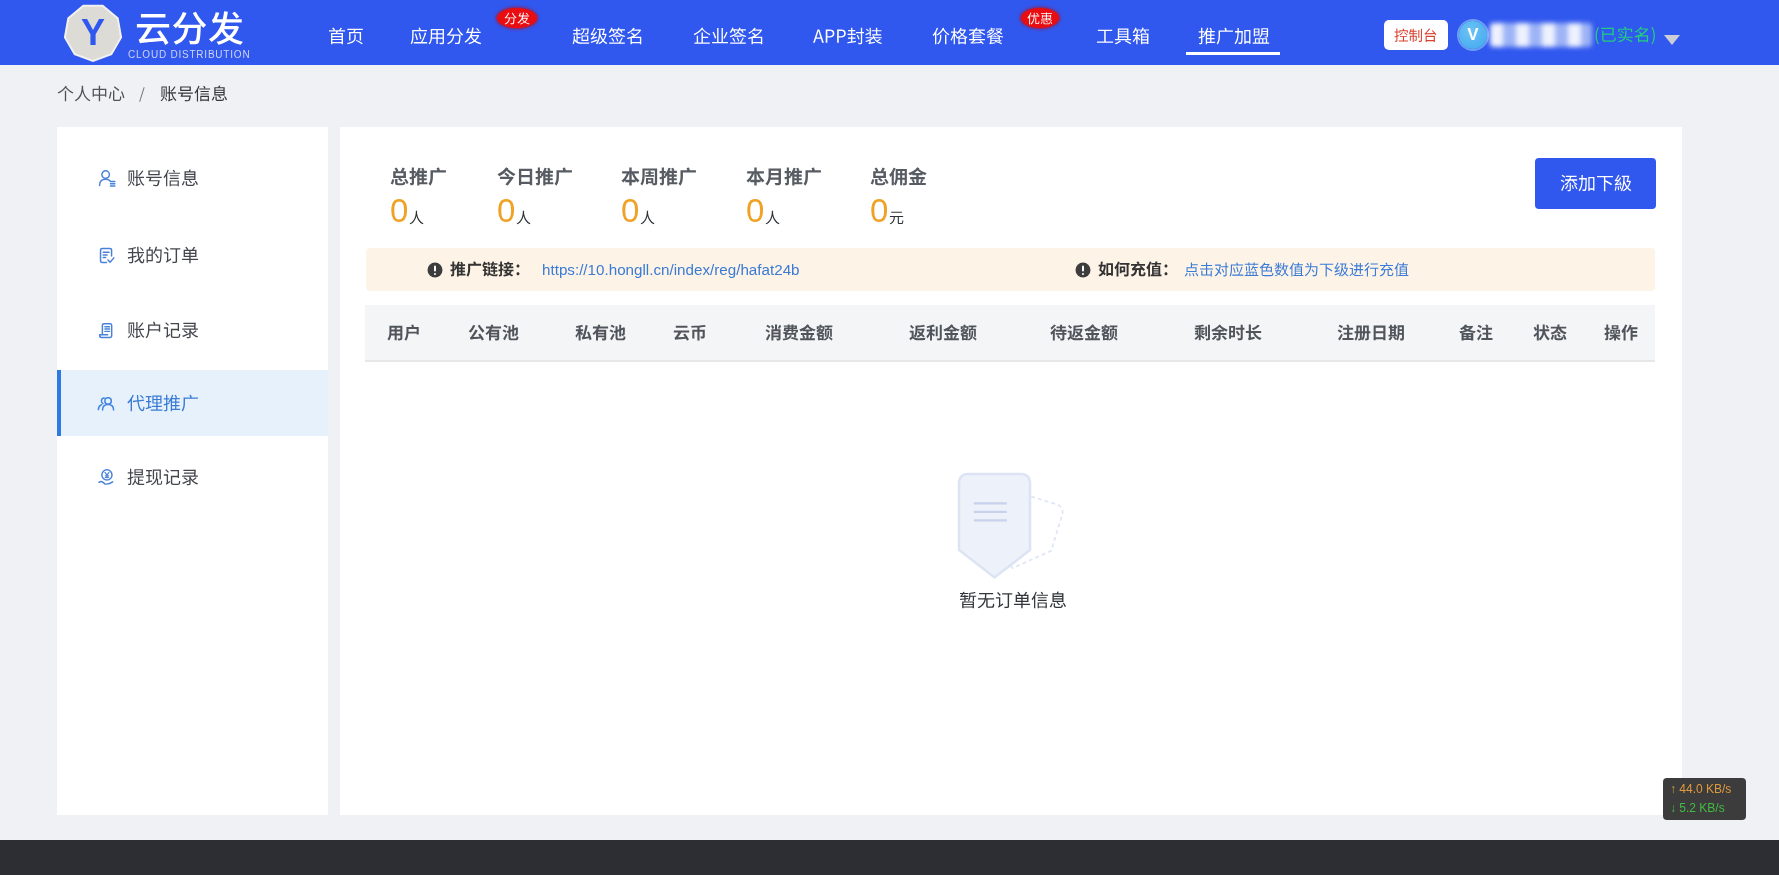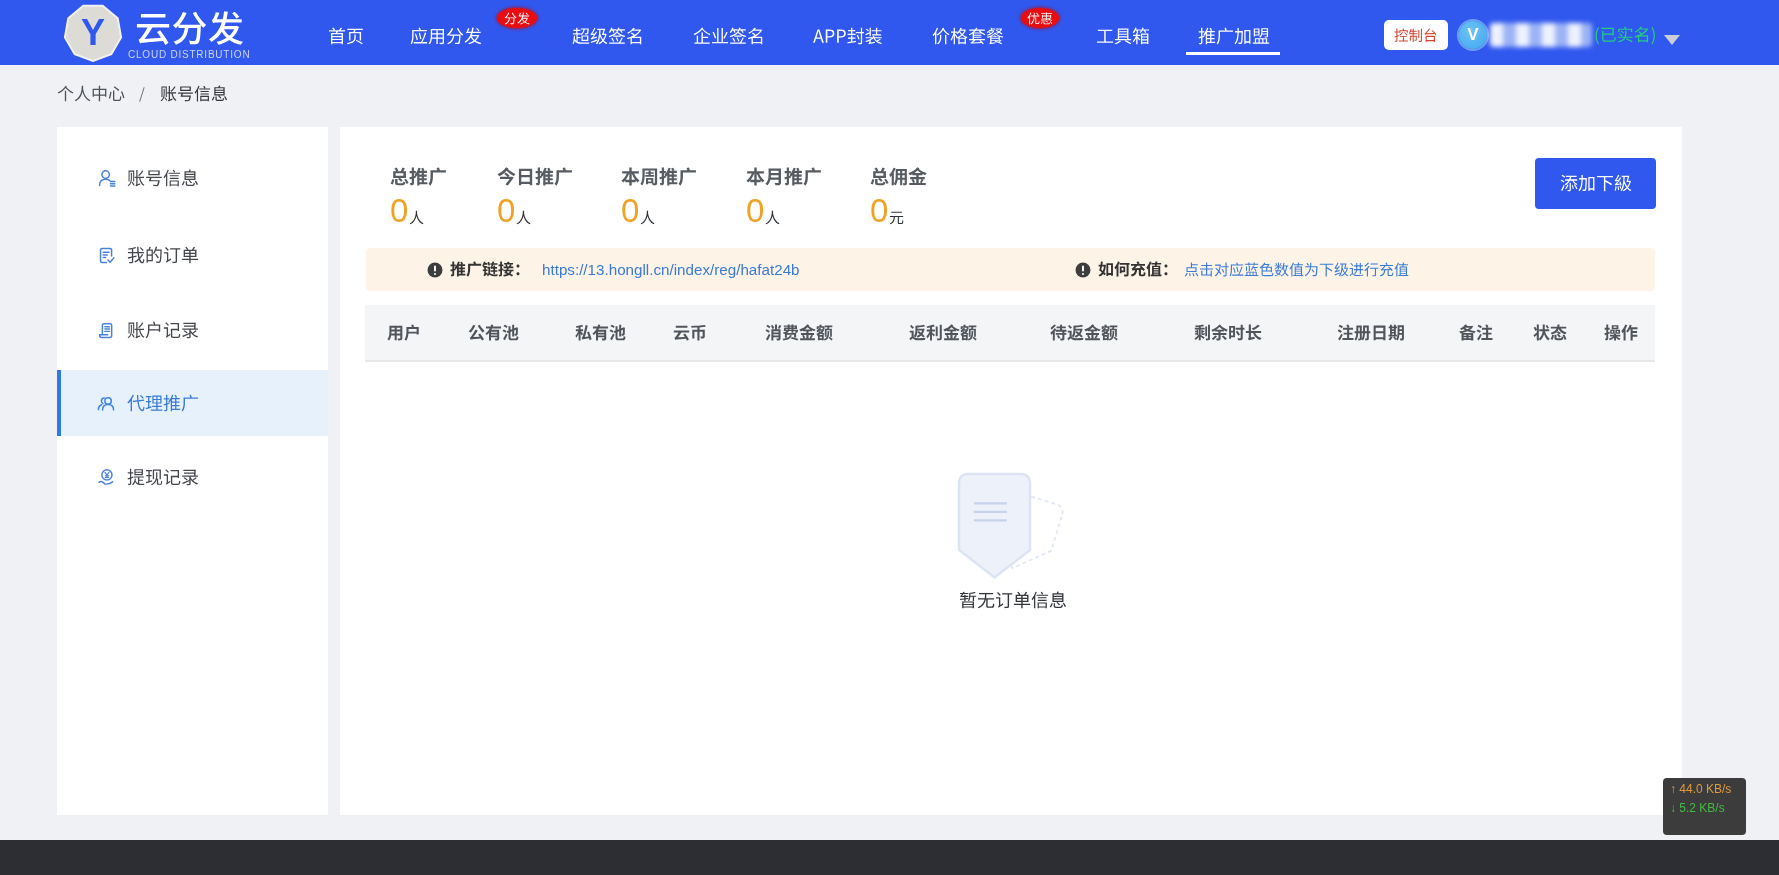--- a/index.html
+++ b/index.html
@@ -224,21 +224,21 @@
     <rect x="7" y="3.6" width="2" height="6" rx="1" fill="#fff"></rect>
     <rect x="7" y="11" width="2" height="2" rx="1" fill="#fff"></rect>
   </svg>
 <div style="position:absolute;left:450px;top:261.2px;"><svg width="80.0" height="16.6" viewBox="0 0 80.0 16.6" fill="#333333" xmlns="http://www.w3.org/2000/svg" overflow="visible">
       <path transform="translate(0.0,14.1) scale(0.0160,-0.0160)" d="M642 801C663 763 686 714 699 676H561C581 721 599 767 615 813L502 844C456 696 376 550 284 459C295 450 311 435 326 419L261 402V554H360V665H261V849H145V665H34V554H145V372C99 360 57 350 22 342L49 226L145 254V48C145 34 141 31 129 31C117 30 81 30 46 31C61 -3 75 -54 78 -86C144 -86 188 -82 220 -62C251 -42 261 -10 261 47V287L359 316L347 396L370 370C391 394 412 420 433 449V-91H548V-28H966V81H783V176H931V282H783V372H932V478H783V567H944V676H751L813 703C800 741 773 799 745 842ZM548 372H671V282H548ZM548 478V567H671V478ZM548 176H671V81H548Z"></path>
       <path transform="translate(16.0,14.1) scale(0.0160,-0.0160)" d="M452 831C465 792 478 744 487 703H131V395C131 265 124 98 27 -14C54 -31 106 -78 126 -103C241 25 260 241 260 393V586H944V703H625C615 747 596 807 579 854Z"></path>
       <path transform="translate(32.0,14.1) scale(0.0160,-0.0160)" d="M345 797C368 733 394 648 404 592L507 626C496 681 469 763 444 827ZM47 356V255H139V102C139 49 111 11 89 -6C107 -22 136 -61 147 -83C163 -62 191 -37 350 81C339 102 324 144 317 172L245 120V255H345V356H245V462H318V563H112C129 589 145 618 160 649H340V752H202C210 775 217 797 223 820L123 848C102 760 65 673 18 616C35 590 63 532 71 507L88 528V462H139V356ZM537 310V208H713V68H817V208H960V310H817V400H942V499H817V605H713V499H645C665 541 684 589 702 639H963V739H735C745 770 753 801 760 832L649 853C644 815 636 776 627 739H526V639H600C587 597 575 564 569 549C553 513 539 489 521 483C533 456 550 406 556 385C565 394 601 400 637 400H713V310ZM506 521H331V412H398V101C365 83 331 56 300 24L374 -89C404 -39 443 20 469 20C488 20 517 -4 552 -26C607 -59 667 -74 752 -74C814 -74 904 -71 953 -67C954 -37 969 21 980 53C914 44 813 38 753 38C677 38 615 47 565 77C541 91 523 105 506 113Z"></path>
       <path transform="translate(48.0,14.1) scale(0.0160,-0.0160)" d="M139 849V660H37V550H139V371C95 359 54 349 21 342L47 227L139 253V44C139 31 135 27 123 27C111 26 77 26 42 28C56 -4 70 -54 73 -83C135 -84 179 -79 209 -61C239 -42 249 -12 249 43V285L337 312L322 420L249 400V550H331V660H249V849ZM548 659H745C730 619 705 567 682 530H547L603 553C594 582 571 625 548 659ZM562 825C573 806 584 782 594 760H382V659H518L450 634C469 602 489 561 500 530H353V428H563C552 400 537 370 521 340H338V239H463C437 198 411 159 386 128C444 110 507 87 570 61C507 35 425 20 321 12C339 -12 358 -55 367 -88C509 -68 615 -40 693 7C765 -27 830 -62 874 -92L947 -1C905 26 847 56 783 84C817 126 842 176 860 239H971V340H643C655 364 667 389 677 412L596 428H958V530H796C815 561 836 598 857 634L772 659H938V760H718C706 787 690 816 675 840ZM740 239C724 195 703 159 675 130C633 146 590 162 548 176L587 239Z"></path>
       <path transform="translate(64.0,14.1) scale(0.0160,-0.0160)" d="M250 469C303 469 345 509 345 563C345 618 303 658 250 658C197 658 155 618 155 563C155 509 197 469 250 469ZM250 -8C303 -8 345 32 345 86C345 141 303 181 250 181C197 181 155 141 155 86C155 32 197 -8 250 -8Z"></path>
     </svg></div>
-<div style="position:absolute;left:542px;top:260.5px;"><span style="font-size:15.2px;color:#3a7bd5">https://13.hongll.cn/index/reg/hafat24b</span></div>
+<div style="position:absolute;left:542px;top:260.5px;"><span style="font-size:15.2px;color:#3a7bd5">https://10.hongll.cn/index/reg/hafat24b</span></div>
 <svg class="abs" style="left:1075px;top:261.5px" width="16" height="16">
     <circle cx="8" cy="8" r="7.5" fill="#3d3d3d"></circle>
     <rect x="7" y="3.6" width="2" height="6" rx="1" fill="#fff"></rect>
     <rect x="7" y="11" width="2" height="2" rx="1" fill="#fff"></rect>
   </svg>
 <div style="position:absolute;left:1097.5px;top:261.2px;"><svg width="80.0" height="16.6" viewBox="0 0 80.0 16.6" fill="#333333" xmlns="http://www.w3.org/2000/svg" overflow="visible">
       <path transform="translate(0.0,14.1) scale(0.0160,-0.0160)" d="M370 541C357 431 334 338 300 261L201 343C217 404 234 472 249 541ZM73 303C124 260 183 208 240 157C187 86 118 37 33 7C57 -17 86 -62 102 -93C195 -53 269 2 328 76C361 43 390 13 412 -13L492 88C467 115 433 147 394 182C450 296 482 446 494 643L419 654L398 651H271C283 715 293 778 301 838L183 846C178 784 168 718 157 651H39V541H135C117 452 95 368 73 303ZM525 747V-63H638V12H815V-47H934V747ZM638 125V633H815V125Z"></path>
       <path transform="translate(16.0,14.1) scale(0.0160,-0.0160)" d="M351 763V649H790V53C790 35 783 29 763 29C743 29 673 29 608 32C625 -3 644 -56 648 -90C741 -91 809 -87 853 -69C896 -50 910 -17 910 52V649H971V763ZM476 437H587V280H476ZM363 540V111H476V176H698V540ZM248 851C198 710 113 569 24 480C45 450 77 384 88 355C112 380 135 408 158 439V-87H278V631C310 691 338 754 361 815Z"></path>
       <path transform="translate(32.0,14.1) scale(0.0160,-0.0160)" d="M150 290C177 299 210 304 311 310C295 170 250 75 40 18C68 -9 102 -60 116 -93C367 -14 425 124 445 317L552 323V83C552 -33 583 -71 702 -71C725 -71 804 -71 828 -71C931 -71 963 -23 976 146C942 155 888 176 861 198C857 66 850 42 817 42C797 42 737 42 722 42C688 42 683 47 683 85V329L774 333C795 307 814 282 827 261L937 329C886 404 778 509 692 582L592 523C620 498 649 469 678 439L313 427C361 473 410 527 454 583H939V699H515L602 725C587 762 556 816 527 857L402 826C426 787 453 736 467 699H61V583H291C246 523 198 472 178 456C153 431 132 416 109 411C123 376 143 316 150 290Z"></path>
       <path transform="translate(48.0,14.1) scale(0.0160,-0.0160)" d="M585 848C583 820 581 790 577 758H335V656H563L551 587H378V30H291V-71H968V30H891V587H660L677 656H945V758H697L712 844ZM483 30V87H781V30ZM483 362H781V306H483ZM483 444V499H781V444ZM483 225H781V169H483ZM236 847C188 704 106 562 20 471C40 441 72 375 83 346C102 367 120 390 138 414V-89H249V592C287 663 320 738 347 811Z"></path>
@@ -330,16 +330,16 @@
 <path d="M33.8 43.4 h33 M33.8 51.8 h33 M33.8 60.4 h33" stroke="#c8d2ec" stroke-width="2.3" fill="none"></path>
 </svg>
 <div style="position:absolute;left:959.0px;top:590.6px;"><svg width="108.0" height="18.7" viewBox="0 0 108.0 18.7" fill="#33363b" xmlns="http://www.w3.org/2000/svg" overflow="visible">
       <path transform="translate(0.0,15.8) scale(0.0180,-0.0180)" d="M565 773V623C565 541 557 433 493 352C509 345 538 326 551 314C604 380 623 473 629 554H764V316H834V554H951V615H632V622V722C734 730 846 746 924 770L882 826C807 801 676 782 565 773ZM246 98H755V15H246ZM246 153V235H755V153ZM175 294V-80H246V-45H755V-78H829V294ZM55 442 61 379 291 404V314H361V412L514 429L513 486L361 471V546H519V607H361V672H291V607H162C189 639 217 675 243 714H517V773H281L309 822L234 843C224 819 212 796 200 773H53V714H165C144 681 125 655 116 644C98 620 81 604 65 601C74 581 85 547 89 532C98 540 128 546 170 546H291V464Z"></path>
       <path transform="translate(18.0,15.8) scale(0.0180,-0.0180)" d="M114 773V699H446C443 628 440 552 428 477H52V404H414C373 232 276 71 39 -19C58 -34 80 -61 90 -80C348 23 448 208 490 404H511V60C511 -31 539 -57 643 -57C664 -57 807 -57 830 -57C926 -57 950 -15 960 145C938 150 905 163 887 177C882 40 874 17 825 17C794 17 674 17 650 17C599 17 589 24 589 60V404H951V477H503C514 552 519 627 521 699H894V773Z"></path>
       <path transform="translate(36.0,15.8) scale(0.0180,-0.0180)" d="M114 772C167 721 234 650 266 605L319 658C287 702 218 770 165 820ZM205 -55C221 -35 251 -14 461 132C453 147 443 178 439 199L293 103V526H50V454H220V96C220 52 186 21 167 8C180 -6 199 -37 205 -55ZM396 756V681H703V31C703 12 696 6 677 5C655 5 583 4 508 7C521 -15 535 -52 540 -75C634 -75 697 -73 733 -60C770 -46 782 -21 782 30V681H960V756Z"></path>
       <path transform="translate(54.0,15.8) scale(0.0180,-0.0180)" d="M221 437H459V329H221ZM536 437H785V329H536ZM221 603H459V497H221ZM536 603H785V497H536ZM709 836C686 785 645 715 609 667H366L407 687C387 729 340 791 299 836L236 806C272 764 311 707 333 667H148V265H459V170H54V100H459V-79H536V100H949V170H536V265H861V667H693C725 709 760 761 790 809Z"></path>
       <path transform="translate(72.0,15.8) scale(0.0180,-0.0180)" d="M382 531V469H869V531ZM382 389V328H869V389ZM310 675V611H947V675ZM541 815C568 773 598 716 612 680L679 710C665 745 635 799 606 840ZM369 243V-80H434V-40H811V-77H879V243ZM434 22V181H811V22ZM256 836C205 685 122 535 32 437C45 420 67 383 74 367C107 404 139 448 169 495V-83H238V616C271 680 300 748 323 816Z"></path>
       <path transform="translate(90.0,15.8) scale(0.0180,-0.0180)" d="M266 550H730V470H266ZM266 412H730V331H266ZM266 687H730V607H266ZM262 202V39C262 -41 293 -62 409 -62C433 -62 614 -62 639 -62C736 -62 761 -32 771 96C750 100 718 111 701 123C696 21 688 7 634 7C594 7 443 7 413 7C349 7 337 12 337 40V202ZM763 192C809 129 857 43 874 -12L945 20C926 75 877 159 830 220ZM148 204C124 141 85 55 45 0L114 -33C151 25 187 113 212 176ZM419 240C470 193 528 126 553 81L614 119C587 162 530 226 478 271H805V747H506C521 773 538 804 553 835L465 850C457 821 441 780 428 747H194V271H473Z"></path>
     </svg></div>
-<div class="abs" style="left:1663px;top:778px;width:83px;height:57px;background:#3c3c3c;border-radius:4px;font-size:12px;line-height:19px;padding:1.5px 0 0 7px">
+<div class="abs" style="left:1663px;top:778px;width:83px;height:42px;background:#3c3c3c;border-radius:4px;font-size:12px;line-height:19px;padding:1.5px 0 0 7px">
 <div style="color:#e09a3e">↑ 44.0 KB/s</div>
     <div style="color:#43bc43">↓ 5.2 KB/s</div>
   </div>
 <div class="abs" style="left:0;top:840px;width:1779px;height:35px;background:#2c2e33"></div>
 </body></html>

